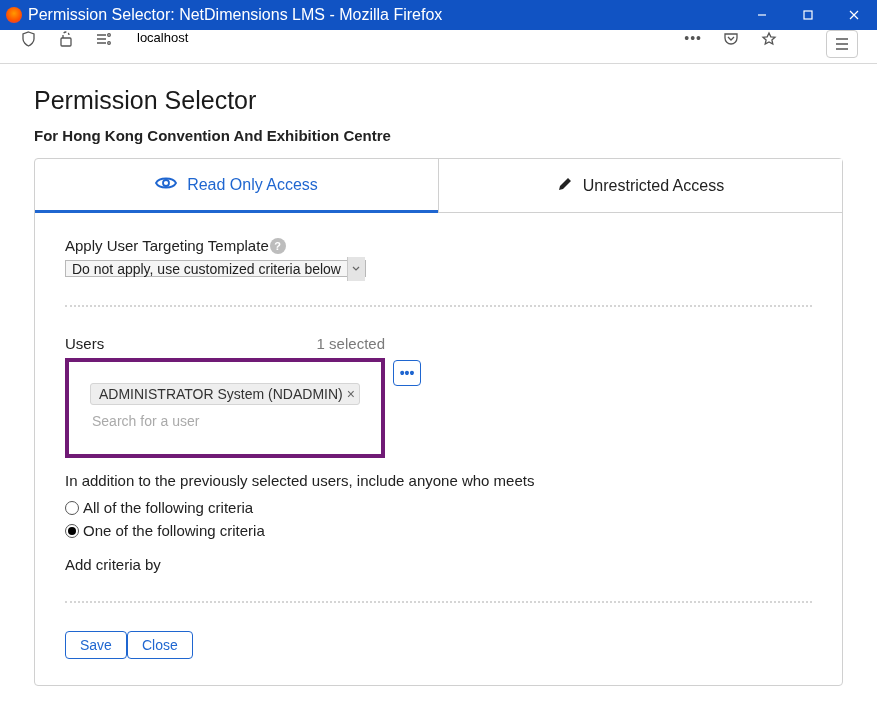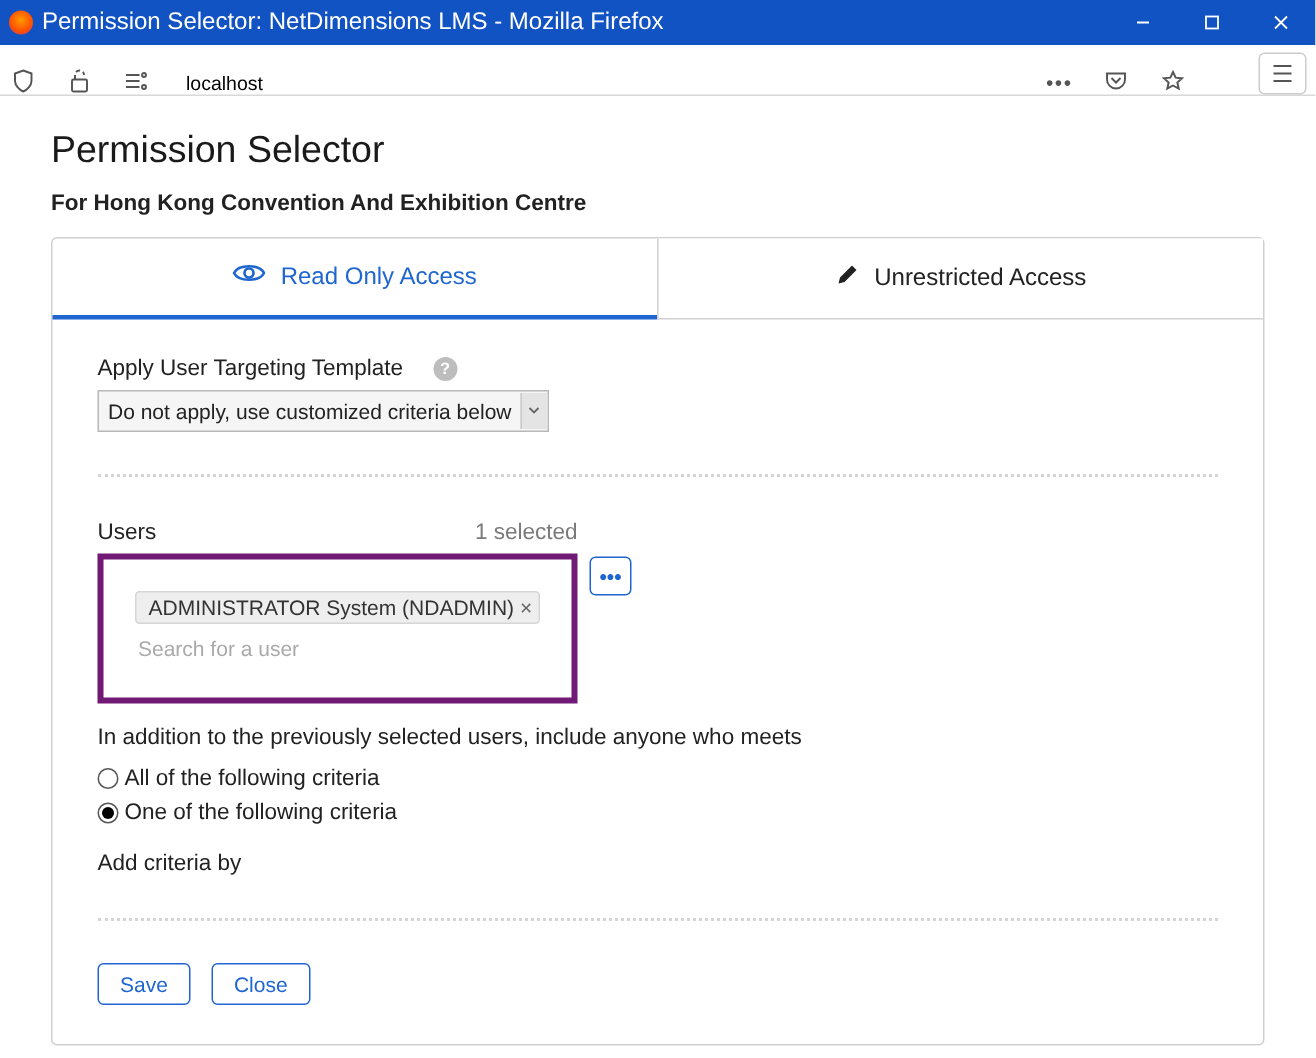--- a/index.html
+++ b/index.html
@@ -27,22 +27,22 @@
     background: radial-gradient(circle at 50% 40%, #ff9a00 0%, #ff4f00 60%, #b93a8a 100%);
     border-radius: 50%;
   }
   .titlebar .title { flex: 1; }
   .titlebar .winbtn {
     width: 46px; height: 30px; display: flex; align-items: center; justify-content: center;
   }
   .titlebar .winbtn svg { stroke: #fff; fill: none; }
   .addrbar {
     height: 34px;
-    display: flex; align-items: flex-end;
-    padding: 0 6px;
+    display: flex; align-items: flex-start;
+    padding: 0 19px;
     border-bottom: 1px solid #d8d8d8;
     gap: 20px;
   }
   .addrbar .url {
     flex: 1; font-size: 13px; color: #6b6b6b; display: flex; align-items: center; gap: 6px;
     padding-left: 4px;
   }
   .addrbar .url .host { color: #000; }
   .addrbar .icon-slot { width: 18px; height: 18px; display:flex; align-items:center; justify-content:center; }
   .addrbar .menu-btn {
@@ -89,27 +89,27 @@
     border-bottom: 1px solid #d0d0d0;
     border-left: 1px solid #d0d0d0;
   }
   .tab-body {
     padding: 24px 30px 26px 30px;
   }
   .field-label {
     font-size: 15px;
     color: #222;
     margin-bottom: 6px;
-    display: flex; align-items: center; gap: 20px;
+    display: flex; align-items: center; gap: 1px;
   }
   .select {
     display: inline-flex; align-items: center;
     border: 1px solid #b8b8b8;
     background: #f5f5f5;
-    height: 28px;
+    height: 17px;
     padding: 0 0 0 6px;
     font-size: 14px;
   }
   .select .chev {
     width: 18px; height: 24px; background: #e4e4e4;
     display: flex; align-items:center; justify-content:center;
     margin-left: 6px;
     border-left: 1px solid #c8c8c8;
   }
   .dashed-sep {
@@ -162,21 +162,21 @@
   .radio-line { display: flex; align-items: center; gap: 4px; font-size: 15px; line-height: 1.5; }
   .btn {
     display: inline-flex; align-items:center; justify-content:center;
     height: 28px; padding: 0 14px;
     border: 1px solid #1f66d0;
     color: #1f66d0;
     border-radius: 4px;
     font-size: 14px;
     background: #fff;
   }
-  .btn-row { display:flex; gap: 14px; margin-top: 15px; text-align: right; }
+  .btn-row { display:flex; margin-top: 15px; text-align: right; }
   .criteria-row { display: flex; gap: 12px; align-items: center; margin-top: 6px; }
   .help-icon {
     width: 16px; height: 16px; border-radius: 50%; background: #bdbdbd; color: #fff;
     display: inline-flex; align-items:center; justify-content:center; font-size: 11px; font-weight:700;
   }
   .radio {
     width: 14px; height: 14px; border: 1px solid #555; border-radius: 50%;
     display: inline-flex; align-items:center; justify-content:center;
   }
   .radio.checked::after {

